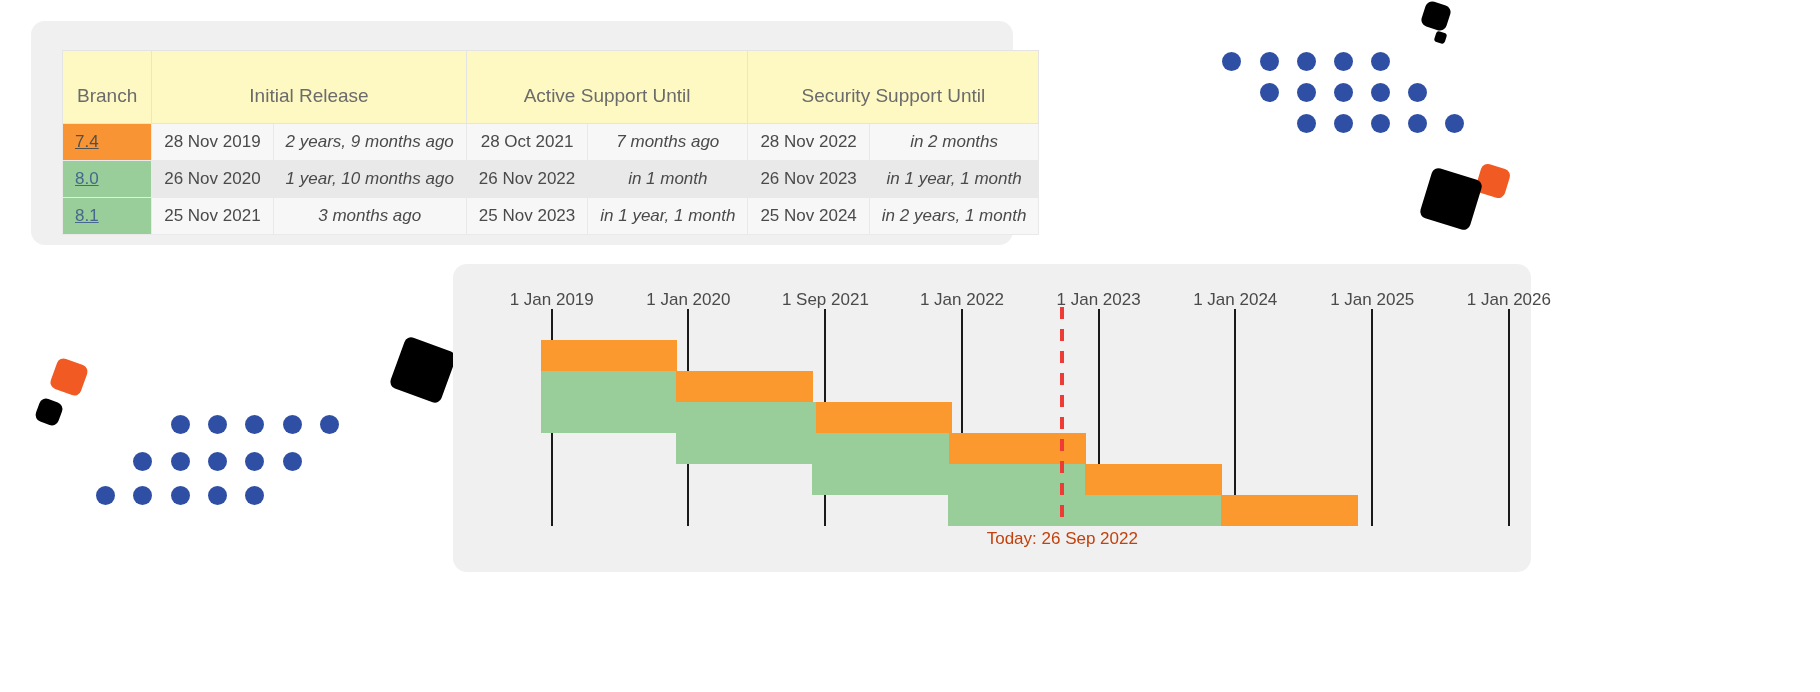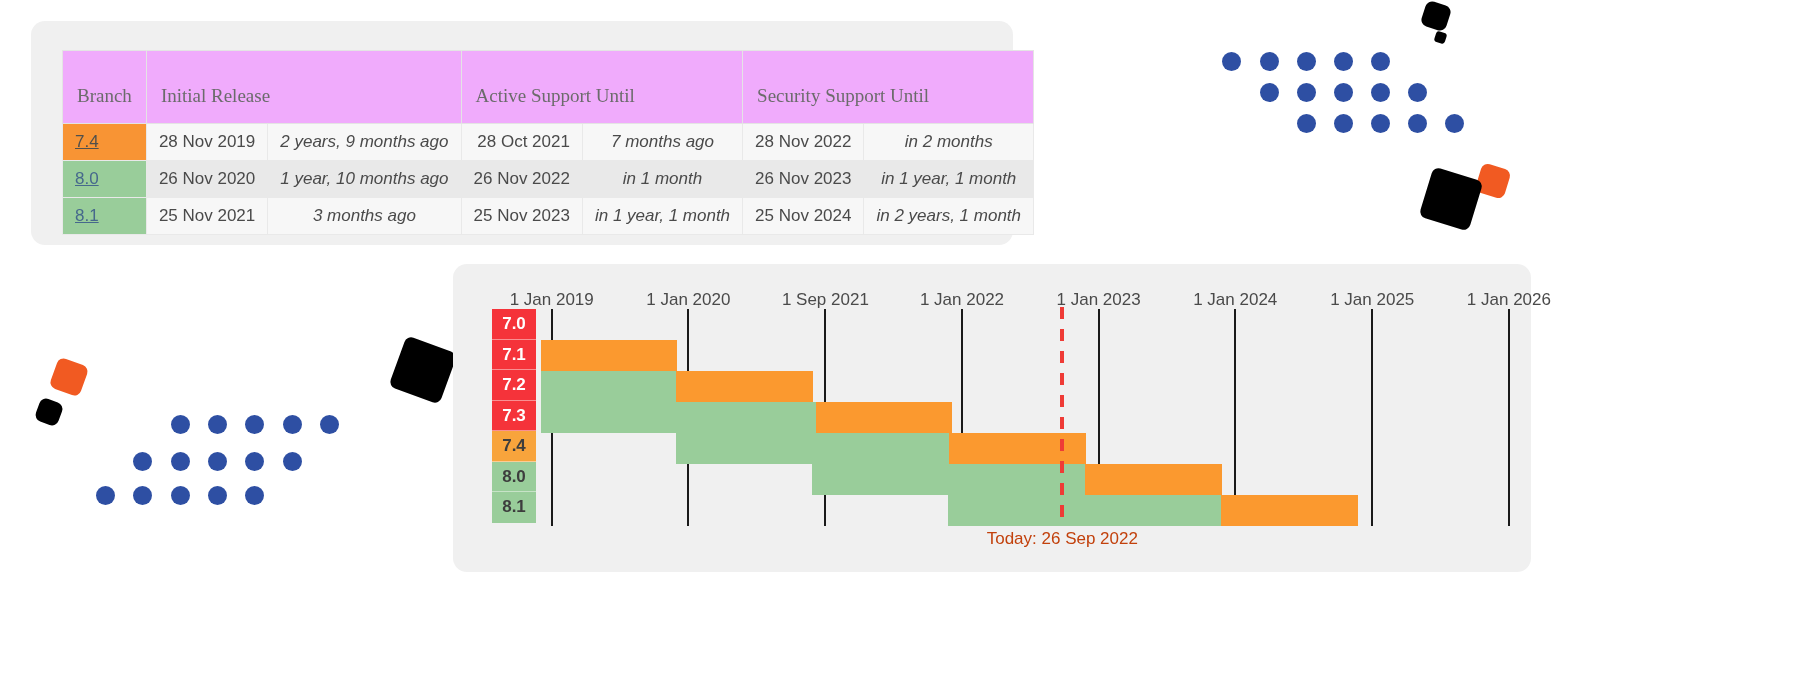--- a/index.html
+++ b/index.html
@@ -44,37 +44,36 @@
     border-collapse: collapse;
     background: #ffffff;
     font-size: 17px;
     color: #4a4a4a;
   }
   table.eol th {
     font-weight: normal;
     color: #6b6b6b;
     font-size: 19px;
     padding: 12px 14px 16px 14px;
-    background: #f0abfc;
+    background: #fef9c3;
     border: 1px solid #e4e4e4;
-    text-align: left;
+    text-align: center;
     vertical-align: bottom;
     height: 44px;
-    font-family: Liberation Serif, serif;
   }
   table.eol th.branch-head { width: 80px; }
   table.eol td {
     border: 1px solid #e9e9e9;
     padding: 7px 12px;
     background: #f7f7f7;
     white-space: nowrap;
     height: 22px;
   }
   table.eol tr.alt td { background: #e9e9e9; }
-  table.eol td.date { text-align: right; color: #4a4a4a; }
+  table.eol td.date { text-align: center; color: #4a4a4a; }
   table.eol td.rel  { font-style: italic; color: #4a4a4a; text-align: center; }
   td.branch-cell {
     text-align: left;
     padding-left: 12px;
   }
   td.branch-cell.c-orange { background: #f89434 !important; }
   td.branch-cell.c-green  { background: #99cd9a !important; }
   td.branch-cell a {
     color: #46688c;
     text-decoration: underline;
@@ -276,29 +275,20 @@
       <div id="axis-lines">
           <div class="axis-line" style="left: 97.7223px;"></div>
           <div class="axis-line" style="left: 234.357px;"></div>
           <div class="axis-line" style="left: 371.366px;"></div>
           <div class="axis-line" style="left: 508.001px;"></div>
           <div class="axis-line" style="left: 644.635px;"></div>
           <div class="axis-line" style="left: 781.27px;"></div>
           <div class="axis-line" style="left: 918.279px;"></div>
           <div class="axis-line" style="left: 1054.91px;"></div>
         </div>
-      <div id="label-col">
-          <div class="ver-label red">7.0</div>
-          <div class="ver-label red">7.1</div>
-          <div class="ver-label red">7.2</div>
-          <div class="ver-label red">7.3</div>
-          <div class="ver-label orange">7.4</div>
-          <div class="ver-label green">8.0</div>
-          <div class="ver-label green last">8.1</div>
-        </div>
       <div id="bar-area">
           <div class="bar-row" style="top: 0px; height: 31px;"></div>
           <div class="bar-row" style="top: 31px; height: 31px;">
             <div class="seg security" style="left: 4.86644px; width: 135.886px;"></div>
           </div>
           <div class="bar-row" style="top: 62px; height: 31px;">
             <div class="seg active" style="left: 4.86644px; width: 135.512px;"></div>
             <div class="seg security" style="left: 140.378px; width: 137.009px;"></div>
           </div>
           <div class="bar-row" style="top: 93px; height: 31px;">

